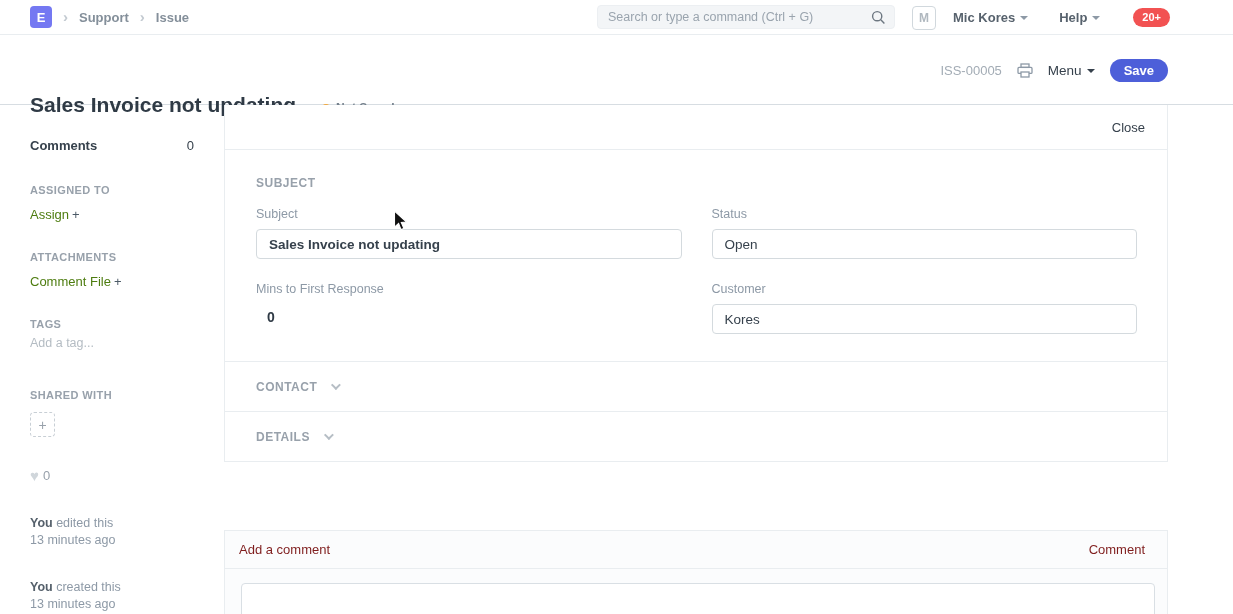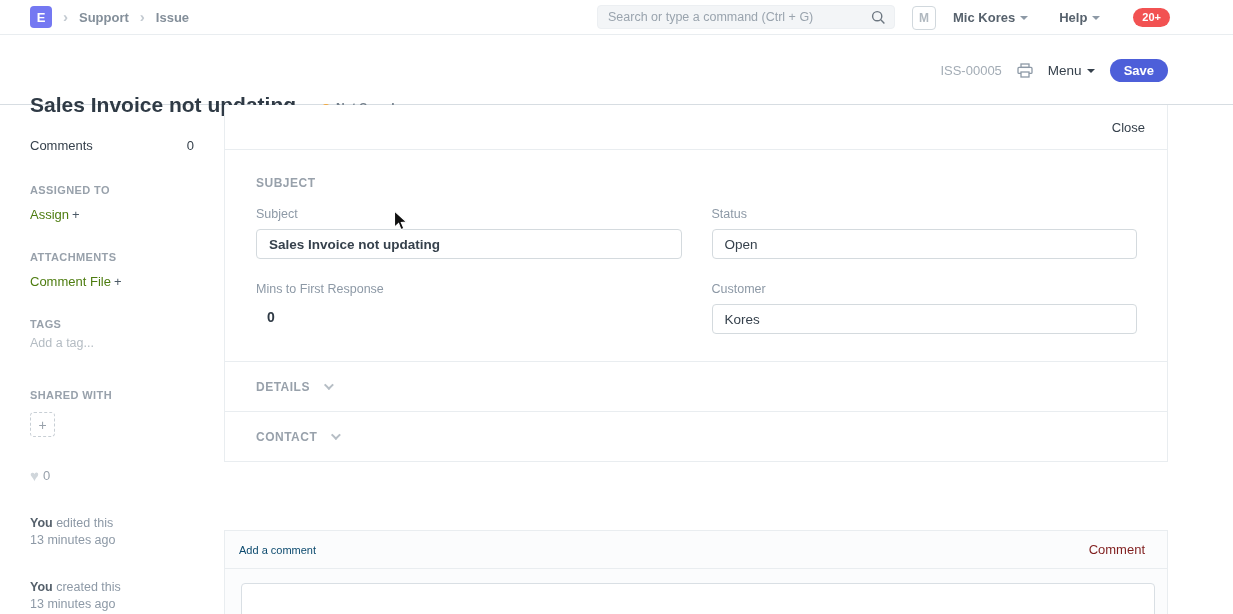--- a/index.html
+++ b/index.html
@@ -65,21 +65,21 @@
   .menu-btn .caret { border-top-color:#36414c; }
   .save-btn {
     background:#4d5fd9; color:#fff; font-size:13px; font-weight:bold;
     border:none; border-radius:12px; padding:4px 14px; cursor:pointer; font-family:inherit;
   }
 
   
   .sidebar { position:absolute; left:0; top:105px; width:224px; height:509px; }
   .sb-abs { position:absolute; left:30px; right:30px; }
   .sb-row { display:flex; justify-content:space-between; align-items:center; cursor:pointer; }
-  .sb-strong { font-size:13px; font-weight:normal; color:#36414c; }
+  .sb-strong { font-size:13px; font-weight:bold; color:#36414c; }
   .sb-count { font-size:13px; color:#36414c; }
   .sb-heading { font-size:11px; font-weight:bold; color:#98a1ab; letter-spacing:0.4px; }
   .sb-link { font-size:13px; font-weight:normal; color:#4d7c0f; cursor:pointer; }
   .sb-plus { font-weight:normal; color:#4c5a67; margin-left:3px; }
   .sb-placeholder { font-size:12.5px; color:#b4bcc3; cursor:text; }
   .share-box {
     width:25px; height:25px; border:1px dashed #c8cfd5; border-radius:4px;
     display:flex; align-items:center; justify-content:center;
     color:#98a1ab; font-size:14px; cursor:pointer; background:#fff;
   }
@@ -119,21 +119,21 @@
     width:7px; height:7px; border-right:2px solid #b6bec5; border-bottom:2px solid #b6bec5;
     transform:rotate(45deg) translateY(-2px); display:inline-block; margin-left:14px;
   }
 
   
   .comment-block {
     position:absolute; left:224px; top:530px; width:944px; height:84px;
     background:#fbfcfd; border:1px solid #e9edf0; border-bottom:none;
   }
   .comment-head { height:38px; border-bottom:1px solid #e9edf0; display:flex; align-items:center; justify-content:space-between; padding:0 22px 0 14px; }
-  .comment-placeholder { font-size:11px; color:#0c4a6e; }
+  .comment-placeholder { font-size:13px; color:#7f1d1d; }
   .comment-btn { font-size:13px; color:#7f1d1d; cursor:pointer; background:none; border:none; font-family:inherit; }
   .comment-editor {
     margin:14px 12px 0 16px; height:60px; background:#fff;
     border:1px solid #d9dfe4; border-radius:4px 4px 0 0; cursor:text;
   }
 
   .cursor { position:absolute; left:393px; top:210px; pointer-events:none; z-index:99; }
   svg { display:block; }
 </style>
 </head>
@@ -262,25 +262,25 @@
         </div>
         <div class="col">
           <label class="field-label">Customer</label>
           <input class="field-input" type="text" value="Kores" style="">
         </div>
       </div>
     </div>
 
     <div class="collapse-list">
       <div class="collapse-row">
+        <span class="section-heading">CONTACT</span>
+        <span class="chev-down"></span>
+      </div>
+      <div class="collapse-row">
         <span class="section-heading">DETAILS</span>
-        <span class="chev-down"></span>
-      </div>
-      <div class="collapse-row">
-        <span class="section-heading">CONTACT</span>
         <span class="chev-down"></span>
       </div>
     </div>
   </div>
 
   <div class="comment-block">
     <div class="comment-head">
       <span class="comment-placeholder">Add a comment</span>
       <button class="comment-btn">Comment</button>
     </div>

